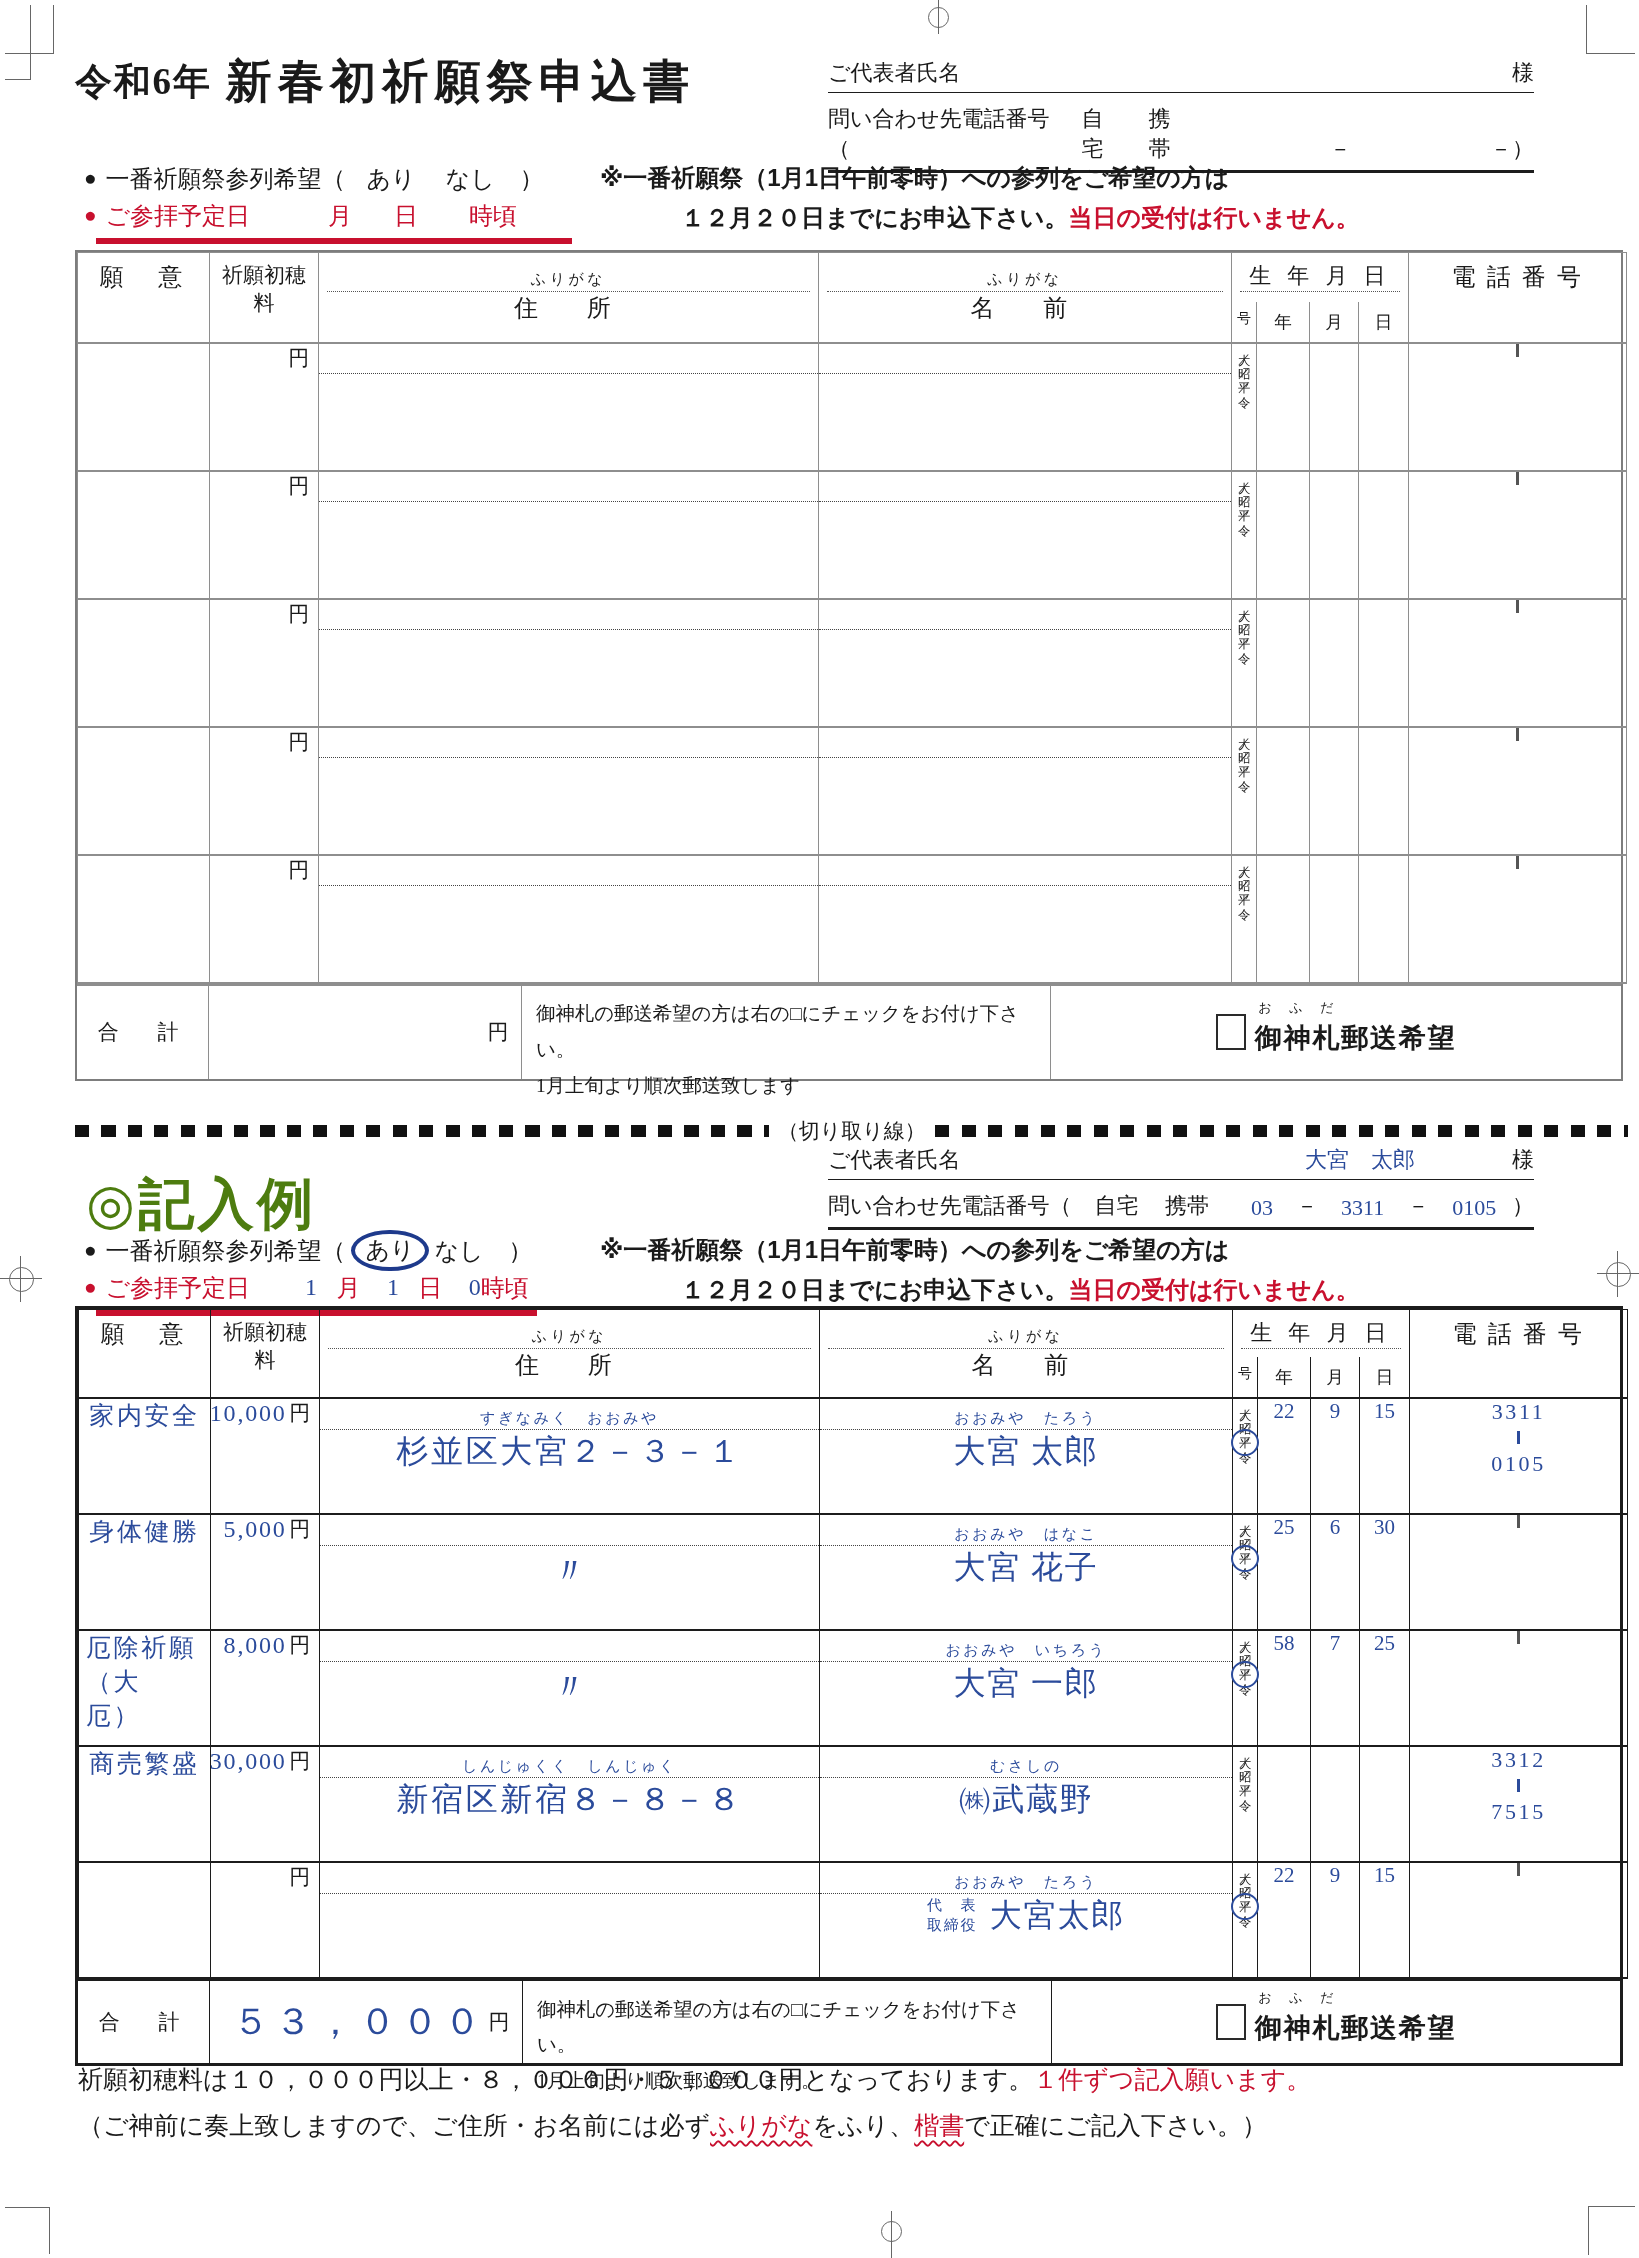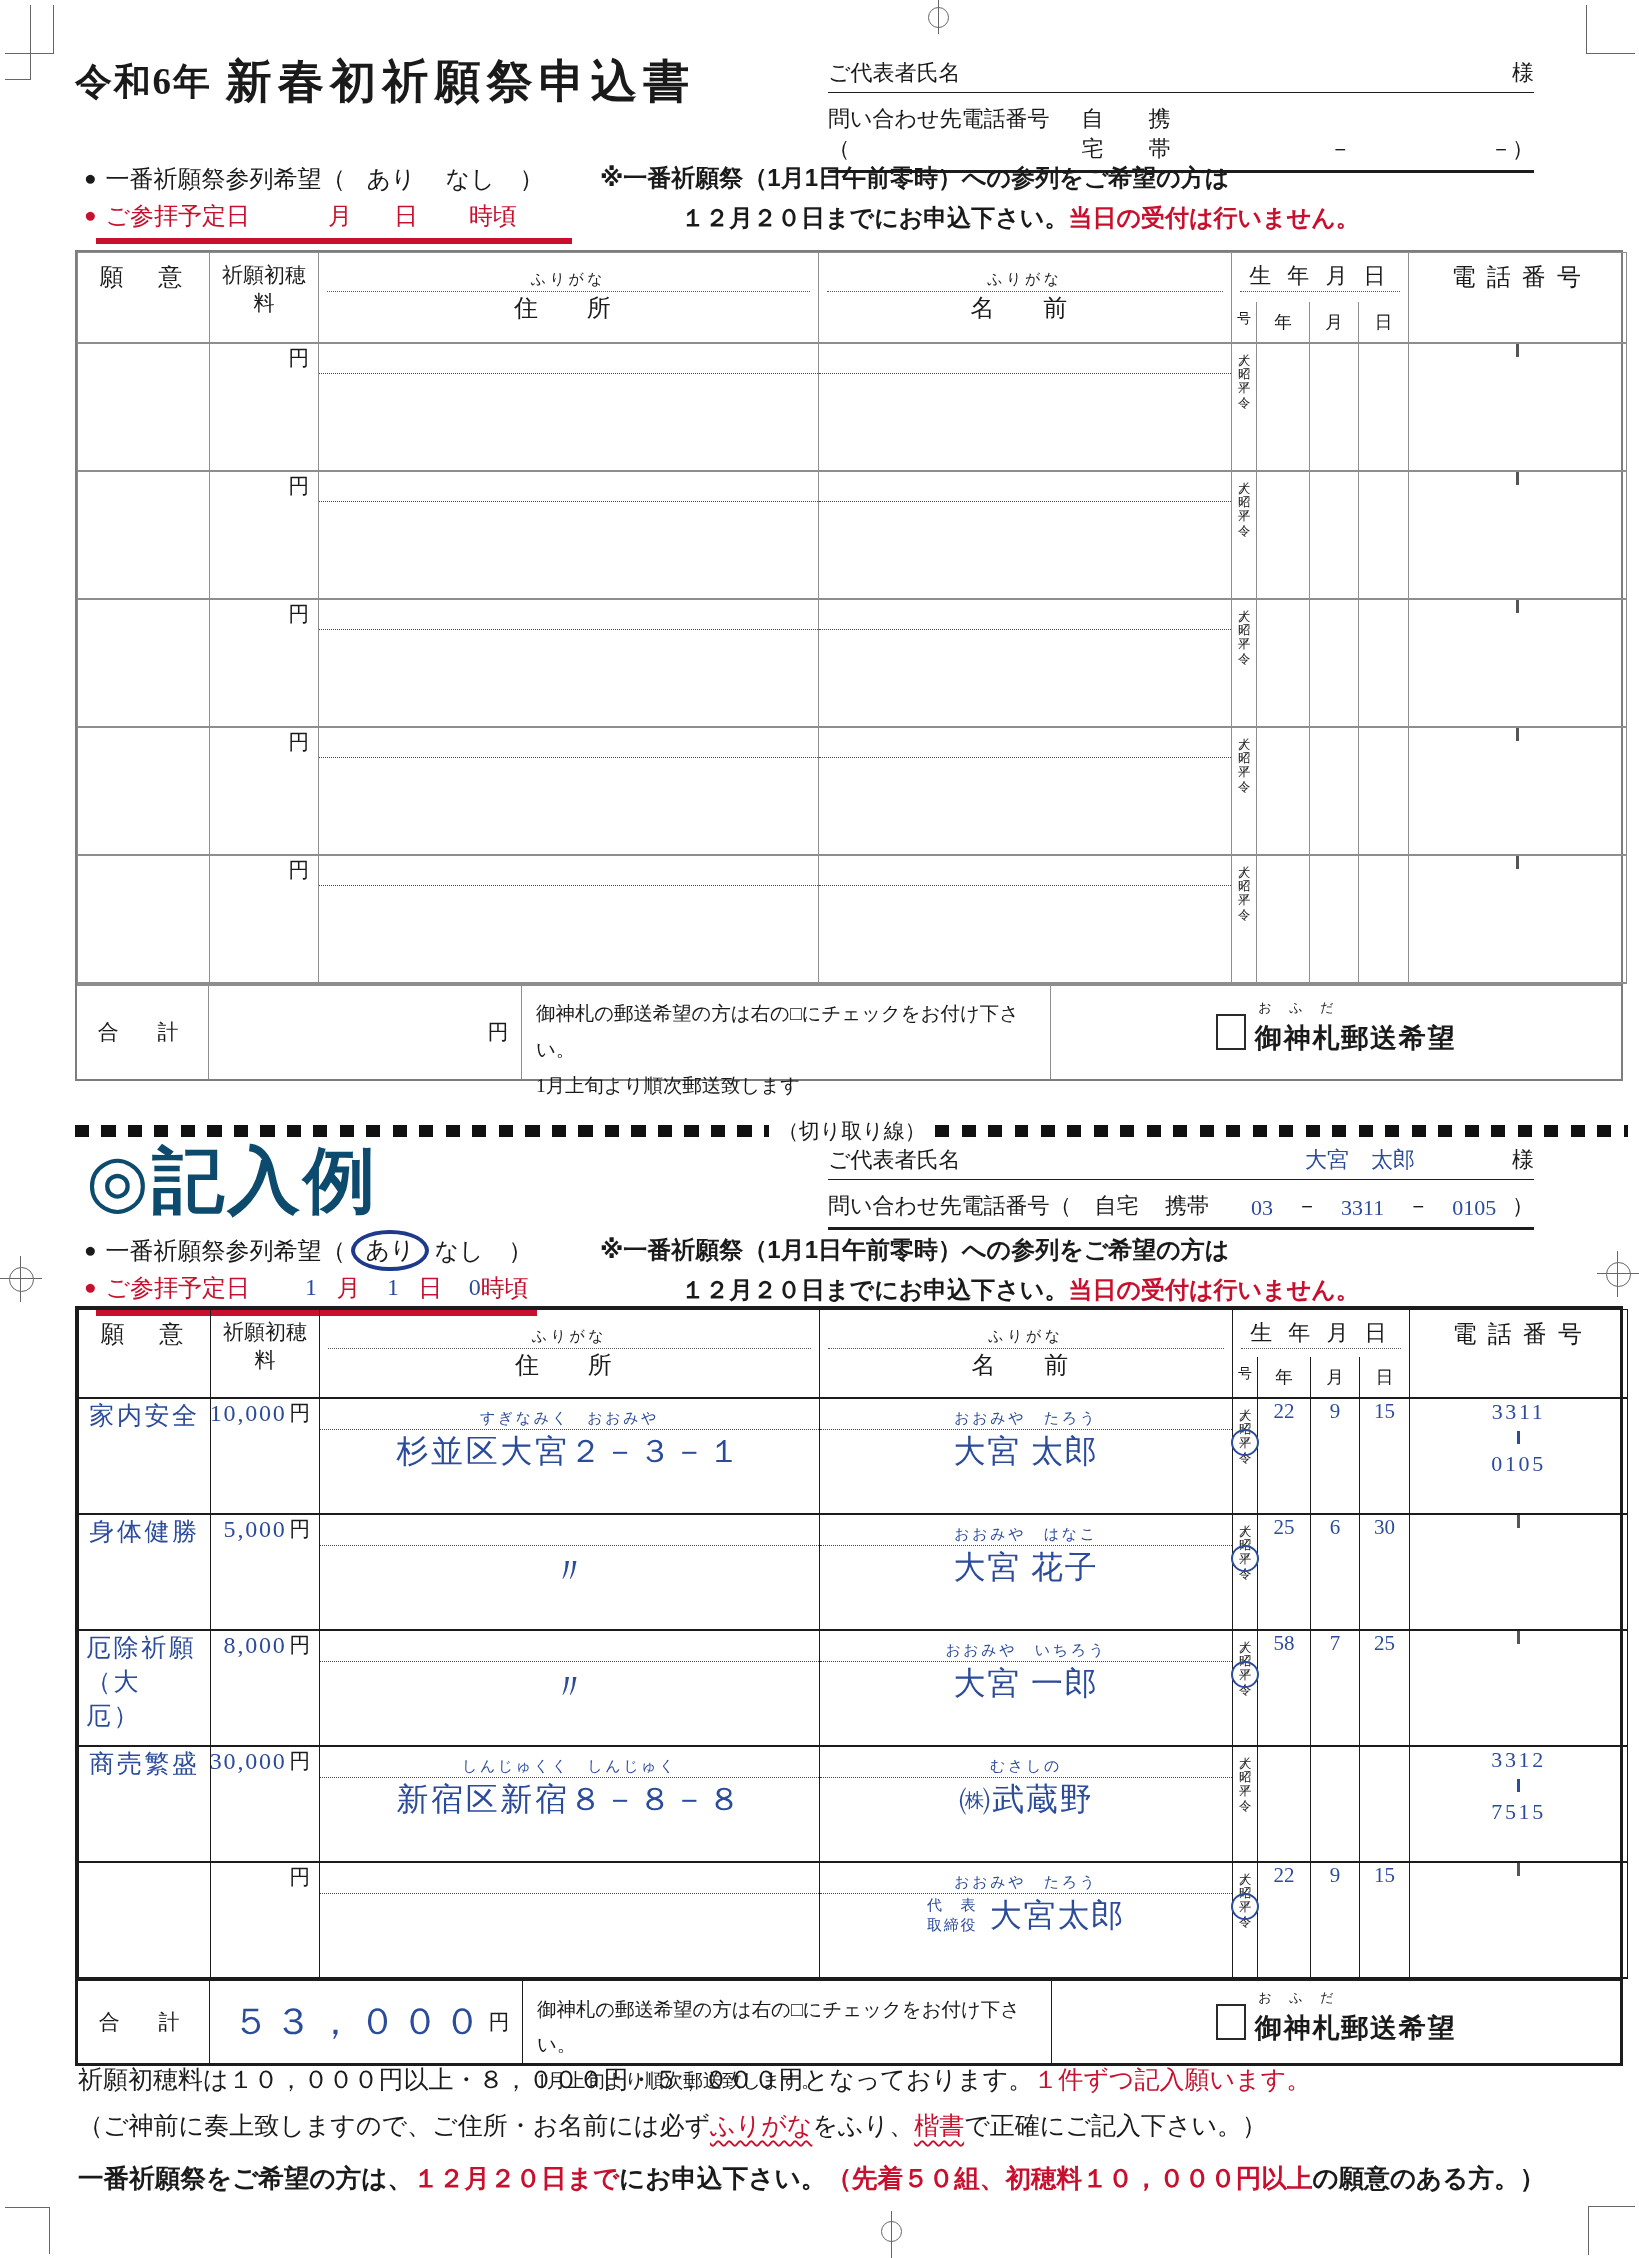--- a/index.html
+++ b/index.html
@@ -110,21 +110,21 @@
   .ofuda-row{display:flex;align-items:center}
 
   
   .cutline{position:absolute;left:0;top:1117px;width:1639px;display:flex;align-items:center}
   .dashseg{flex:1;height:11.5px;background:repeating-linear-gradient(90deg,#111 0 14px,transparent 14px 26.5px)}
   .dashseg.left{margin-left:75px}
   .dashseg.right{margin-right:10.6px}
   .cutlabel{font-size:21px;margin:0 8.8px;white-space:nowrap}
 
   
-  .ex-heading{position:absolute;left:86px;top:1133px;font-size:72px;font-weight:bold;color:#0c4a6e;
+  .ex-heading{position:absolute;left:86px;top:1167px;font-size:56px;font-weight:bold;color:#4d7c0f;
               letter-spacing:3.5px;font-family:"Liberation Sans","DejaVu Sans",sans-serif}
 
   
   .name-prefix{display:flex;flex-direction:column;font-size:15px;line-height:1.3;margin-right:12.4px;letter-spacing:1.8px}
 
   
   .fnote{position:absolute;left:78px;white-space:nowrap;font-size:25px}
   .fnote.n1{top:2063px}
   .fnote.n2{top:2109px}
   .fnote.n3{top:2161px;font-weight:bold;font-size:25.6px;font-family:"Liberation Sans","DejaVu Sans",sans-serif}
@@ -888,18 +888,15 @@
       </div>
     </div>
   </div>
 
   <div class="fnote n1">
     <span>祈願初穂料は１０，０００円以上・８，０００円・５，０００円となっております。</span><span class="red">１件ずつ記入願います。</span>
   </div>
   <div class="fnote n2">
     <span>（ご神前に奏上致しますので、ご住所・お名前には必ず</span><span class="red wavy">ふりがな</span><span>をふり、</span><span class="red wavy">楷書</span><span>で正確にご記入下さい。）</span>
   </div>
-  <div class="fnote n3">
-    <span>一番祈願祭をご希望の方は、</span><span class="red">１２月２０日まで</span><span>にお申込下さい。</span><span class="red">（先着５０組、初穂料１０，０００円以上</span><span>の願意のある方。）</span>
-  </div>
 
 </div>
 
 
 </body></html>

